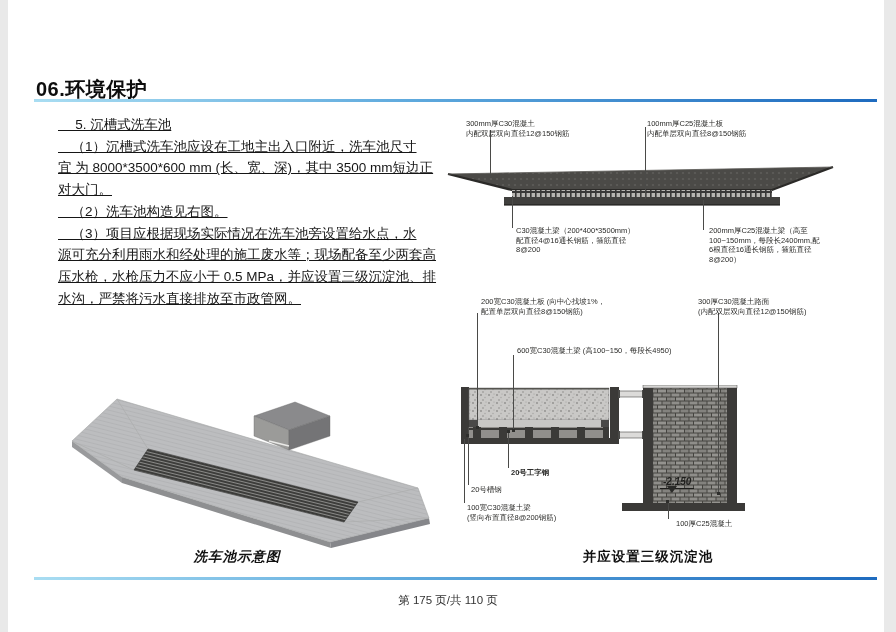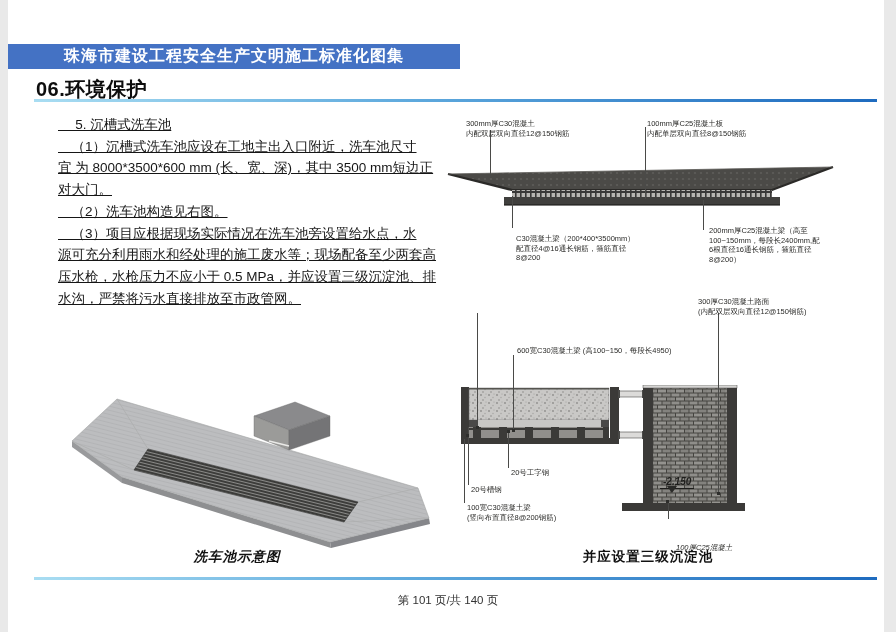--- a/index.html
+++ b/index.html
@@ -28,23 +28,20 @@
   .elev-tri{position:absolute;left:667px;top:486px;z-index:6;width:0;height:0;
     border-left:5px solid transparent;border-right:5px solid transparent;border-top:7px solid #2a2a28;}
   svg{position:absolute;}
 </style>
 </head>
 <body>
 
 <div class="stage">
   <div class="page"></div>
 
-  <div class="header-bar">
-    <span>珠海市建设工程安全生产文明施工标准化图集</span>
-  </div>
   <div class="section-title">06.环境保护</div>
   <div class="rule top"></div>
 
   <div class="body-text">　 5. 沉槽式洗车池
 　（1）沉槽式洗车池应设在工地主出入口附近，洗车池尺寸
 宜 为 8000*3500*600 mm (长、宽、深)，其中 3500 mm短边正
 对大门。
 　（2）洗车池构造见右图。
 　（3）项目应根据现场实际情况在洗车池旁设置给水点，水
 源可充分利用雨水和经处理的施工废水等；现场配备至少两套高
@@ -66,21 +63,21 @@
     <path d="M2,10 L66,26 L326,26 L387,3" fill="none" stroke="#2b2a28" stroke-width="2.2"></path>
     <path d="M2,10 L387,3" fill="none" stroke="#5a5955" stroke-width="0.8"></path>
     <rect x="66" y="26" width="260" height="7" fill="url(#grate)"></rect>
     <rect x="58" y="33" width="276" height="8" fill="#403f3d"></rect>
     <rect x="58" y="40" width="276" height="1.6" fill="#2b2a28"></rect>
   </svg>
   <div class="dlabel" style="left:466px;top:119px;">300mm厚C30混凝土
 内配双层双向直径12@150钢筋</div>
   <div class="dlabel" style="left:647px;top:119px;">100mm厚C25混凝土板
 内配单层双向直径8@150钢筋</div>
-  <div class="dlabel" style="left:516px;top:226px;margin-top:8px;">C30混凝土梁（200*400*3500mm）
+  <div class="dlabel" style="left:516px;top:226px;">C30混凝土梁（200*400*3500mm）
 配直径4@16通长钢筋，箍筋直径
 8@200</div>
   <div class="dlabel" style="left:709px;top:226px;">200mm厚C25混凝土梁（高至
 100~150mm，每段长2400mm,配
 6根直径16通长钢筋，箍筋直径
 8@200）</div>
   <div class="leader" style="left:490px;top:130px;height:47px;"></div>
   <div class="leader" style="left:645px;top:127px;height:72px;"></div>
   <div class="leader" style="left:512px;top:196px;height:32px;"></div>
   <div class="leader" style="left:703px;top:200px;height:30px;"></div>
@@ -125,28 +122,30 @@
     <rect x="163" y="46" width="2" height="8" fill="#4a4a48"></rect>
     <rect x="187" y="46" width="2" height="8" fill="#4a4a48"></rect>
 
     <rect x="188" y="0" width="94" height="3" fill="#d5d4d2" stroke="#4a4a48" stroke-width="0.5"></rect>
     <rect x="188" y="3" width="10" height="115" fill="#3b3a38"></rect>
     <rect x="272" y="3" width="10" height="115" fill="#3b3a38"></rect>
     <rect x="198" y="3" width="74" height="115" fill="url(#brick)"></rect>
 
     <rect x="167" y="118" width="123" height="8" fill="#3b3a38"></rect>
   </svg>
+  <div class="dlabel" style="left:481px;top:297px;">200宽C30混凝土板 (向中心找坡1%，
+配置单层双向直径8@150钢筋)</div>
   <div class="dlabel" style="left:698px;top:297px;">300厚C30混凝土路面
 (内配双层双向直径12@150钢筋)</div>
   <div class="dlabel" style="left:517px;top:346px;text-align:right;">600宽C30混凝土梁 (高100~150，每段长4950)</div>
-  <div class="dlabel" style="left:511px;top:468px;">20号工字钢</div>
+  <div class="dlabel" style="left:511px;top:468px;font-weight:bold;">20号工字钢</div>
   <div class="dlabel" style="left:471px;top:485px;">20号槽钢</div>
   <div class="dlabel" style="left:467px;top:503px;">100宽C30混凝土梁
 (竖向布置直径8@200钢筋)</div>
-  <div class="dlabel" style="left:676px;top:543px;font-style:italic;">100厚C25混凝土</div>
+  <div class="dlabel" style="left:676px;top:519px;">100厚C25混凝土</div>
   <div class="leader" style="left:477px;top:313px;height:116px;"></div>
   <div class="leader" style="left:513px;top:355px;height:77px;"></div>
   <div class="leader" style="left:718px;top:313px;height:182px;"></div>
   <div class="leader" style="left:508px;top:432px;height:36px;"></div>
   <div class="leader" style="left:468px;top:427px;height:58px;"></div>
   <div class="leader" style="left:464px;top:439px;height:64px;"></div>
   <div class="leader" style="left:668px;top:503px;height:16px;"></div>
   <div class="ldot" style="left:476px;top:426px;"></div>
   <div class="ldot" style="left:512px;top:429px;"></div>
   <div class="ldot" style="left:507px;top:430px;"></div>
@@ -181,14 +180,14 @@
     <polygon points="199,28 240,14 275,28 234,42" fill="#8a8a8c" stroke="#6b6b69" stroke-width="0.4"></polygon>
     <polygon points="199,28 234,42 234,62 199,48" fill="#9b9b99" stroke="#6b6b69" stroke-width="0.4"></polygon>
     <polygon points="234,42 275,28 275,48 234,62" fill="#747476" stroke="#6b6b69" stroke-width="0.4"></polygon>
     <path d="M214,53 L234,58" stroke="#eaeae8" stroke-width="1.4" fill="none"></path>
   </svg>
 
   <div class="caption" style="left:237px;font-style:italic;">洗车池示意图</div>
   <div class="caption" style="left:648px;">并应设置三级沉淀池</div>
 
   <div class="rule bottom"></div>
-  <div class="footer-text">第 101 页/共 140 页</div>
+  <div class="footer-text">第 175 页/共 110 页</div>
 </div>
 
 </body></html>

